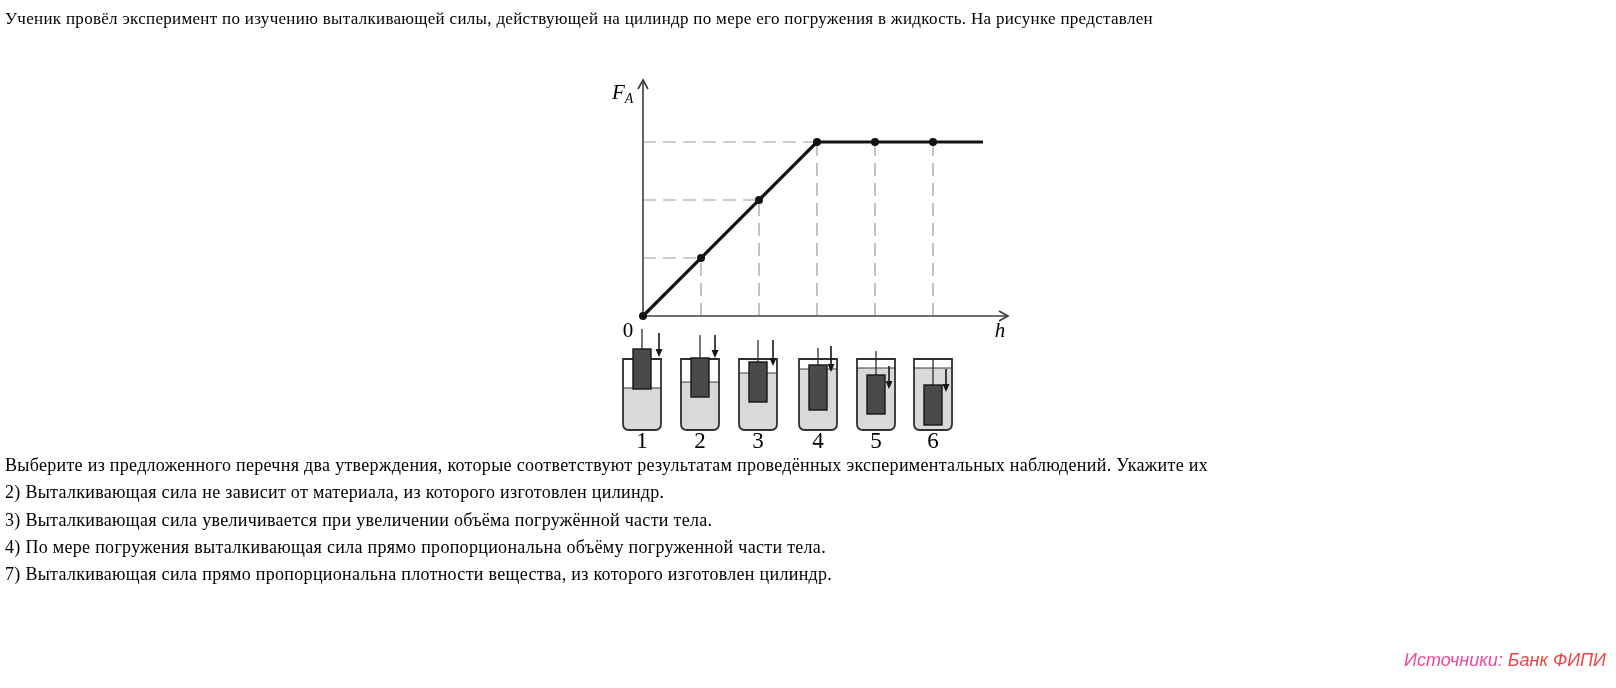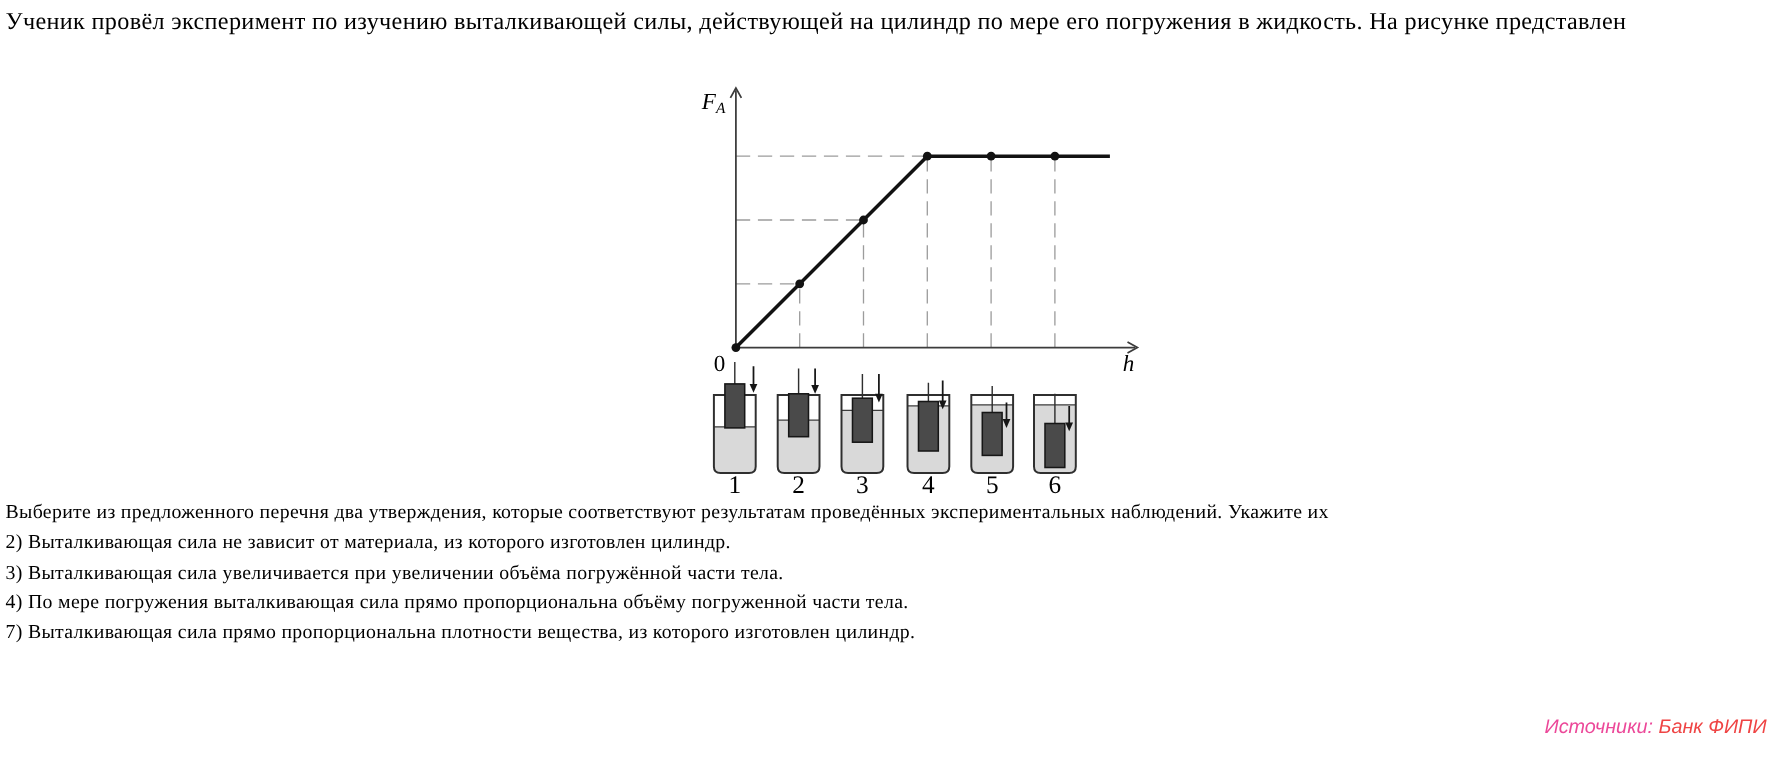--- a/index.html
+++ b/index.html
@@ -4,28 +4,28 @@
 <style>
   html,body{margin:0;padding:0;}
   body{
     width:1616px;height:688px;background:#ffffff;color:#000;
     font-family:"Liberation Serif", serif;
     position:relative;overflow:hidden;
   }
   .line{white-space:nowrap;}
   #intro{
     position:absolute;left:5px;top:4px;
-    font-size:22px;line-height:29.5px;letter-spacing:0.3px;
+    font-size:17px;line-height:29.5px;letter-spacing:0.3px;
   }
   #question{
     position:absolute;left:5px;top:452px;
     font-size:18px;line-height:27.3px;letter-spacing:0.3px;
   }
   .mvar{font-style:italic;}
-  #figure{position:absolute;left:621px;top:75px;width:430px;height:388px;}
+  #figure{position:absolute;left:595px;top:75px;width:430px;height:388px;}
   
   .axis{stroke:#3c3c3c;stroke-width:1.6;fill:none;}
   .grid{stroke:#9c9c9c;stroke-width:1.2;fill:none;stroke-dasharray:13 7;}
   .curve{stroke:#121212;stroke-width:3.2;fill:none;stroke-linejoin:round;}
   .dot{fill:#121212;}
   .glabel{font-family:"Liberation Serif", serif;font-size:21px;}
   .ital{font-style:italic;}
   .vnum{font-family:"Liberation Serif", serif;font-size:23px;}
   .liquid{fill:#d9d9d9;stroke:none;}
   .surface{stroke:#3c3c3c;stroke-width:1.2;}

